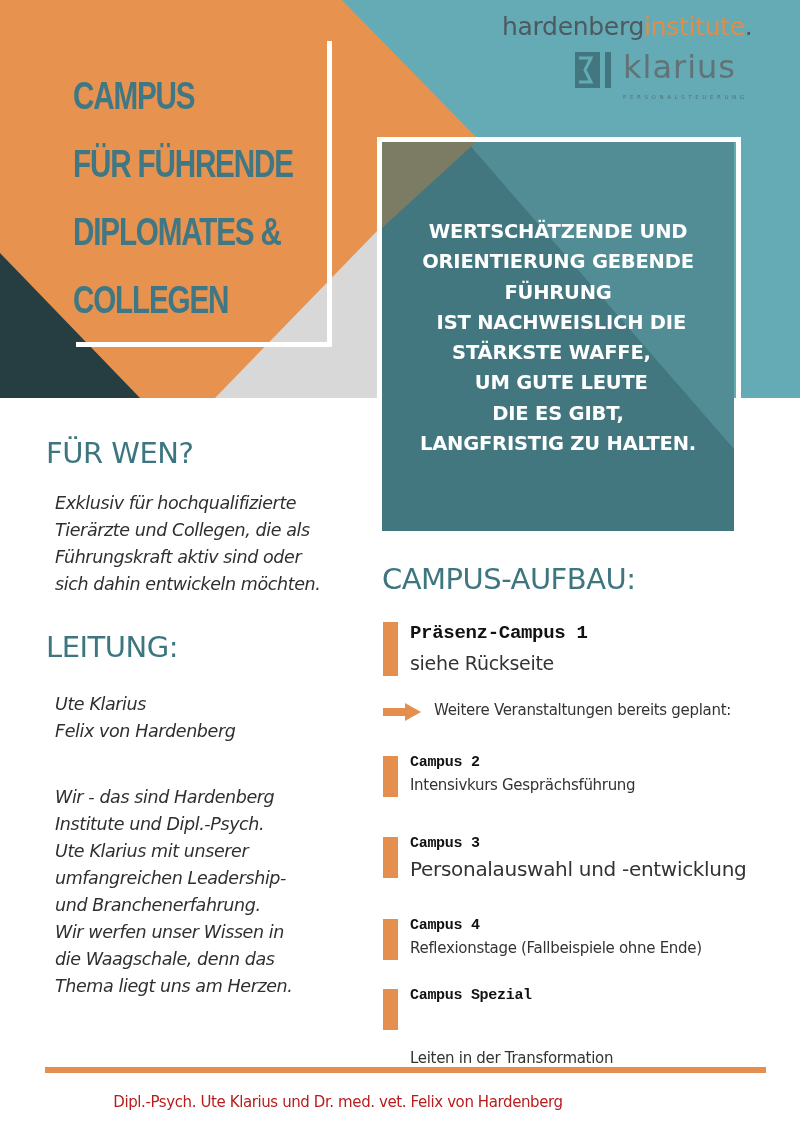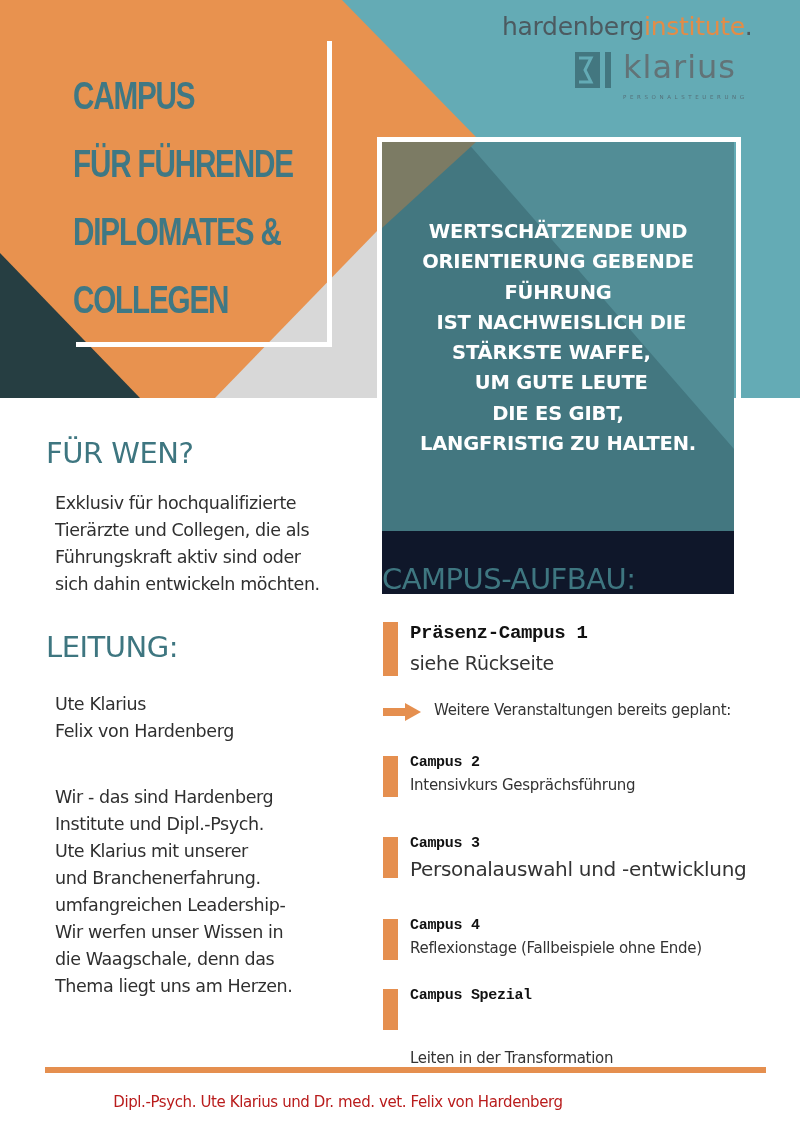--- a/index.html
+++ b/index.html
@@ -42,42 +42,42 @@
       position: absolute; left: 48px; top: 42px; font-size: 5.5px; color: #55717a;
       letter-spacing: 3.6px; font-family: "DejaVu Sans", sans-serif; white-space: nowrap;
     }
 
     
     .quote-frame {
       position: absolute; left: 377px; top: 137px; width: 364px; height: 398px;
       border: 5px solid #ffffff; border-bottom: none; border-right-width: 5px;
     }
     .quote-box {
-      position: absolute; left: 382px; top: 142px; width: 352px; height: 452px; overflow: hidden;
-      background: #0f172a;
+      position: absolute; left: 382px; top: 142px; width: 352px; height: 389px; overflow: hidden;
+      background: #737373;
       text-decoration: underline;
     }
     .quote-box svg { position: absolute; left: 0; top: 0; }
     .quote-text {
       position: absolute; left: 0; top: 75px; width: 352px; text-align: center;
       color: #ffffff; font-weight: bold; font-size: 19.5px; line-height: 30.3px;
       font-family: "DejaVu Sans", sans-serif; letter-spacing: -0.2px;
     }
     .quote-text div { white-space: pre; }
 
     
     .section-heading {
       position: absolute; font-size: 29px; color: #3e7680; font-weight: normal;
       font-family: "DejaVu Sans", sans-serif; letter-spacing: -0.5px;
     }
     .body-text {
       position: absolute; font-size: 17.5px; line-height: 27px; color: #2f2f2f;
       font-family: "DejaVu Sans", sans-serif; letter-spacing: -0.4px;
     }
-    .body-text div { white-space: nowrap; }
+    .body-text div { white-space: nowrap; font-style: italic; }
 
     
     .campus-item { position: absolute; left: 383px; }
     .campus-item .bar { position: absolute; left: 0; top: 0; width: 15px; background: #e58f4f; }
     .campus-item .ci-title {
       position: absolute; left: 27px; top: 0; font-weight: bold; color: #111;
       font-family: Liberation Mono, monospace; white-space: nowrap; letter-spacing: -0.3px;
     }
     .campus-item .ci-sub {
       position: absolute; left: 27px; color: #333;
@@ -169,22 +169,22 @@
 
 <div class="section-heading" style="left:46px;top:630px;">LEITUNG:</div>
 <div class="body-text" style="left:55px;top:691px;">
   <div>Ute Klarius</div>
   <div>Felix von Hardenberg</div>
 </div>
 <div class="body-text" style="left:55px;top:784px;">
   <div>Wir - das sind Hardenberg</div>
   <div>Institute und Dipl.-Psych.</div>
   <div>Ute Klarius mit unserer</div>
+  <div>umfangreichen Leadership-</div>
   <div>und Branchenerfahrung.</div>
-  <div>umfangreichen Leadership-</div>
   <div>Wir werfen unser Wissen in</div>
   <div>die Waagschale, denn das</div>
   <div>Thema liegt uns am Herzen.</div>
 </div>
 
 <div class="section-heading" style="left:382px;top:562px;">CAMPUS-AUFBAU:</div>
 
 <div class="campus-item" style="top:622px;">
   <div class="bar" style="height:54px;"></div>
   <div class="ci-title" style="font-size:19px;top:0px;">Präsenz-Campus 1</div>

